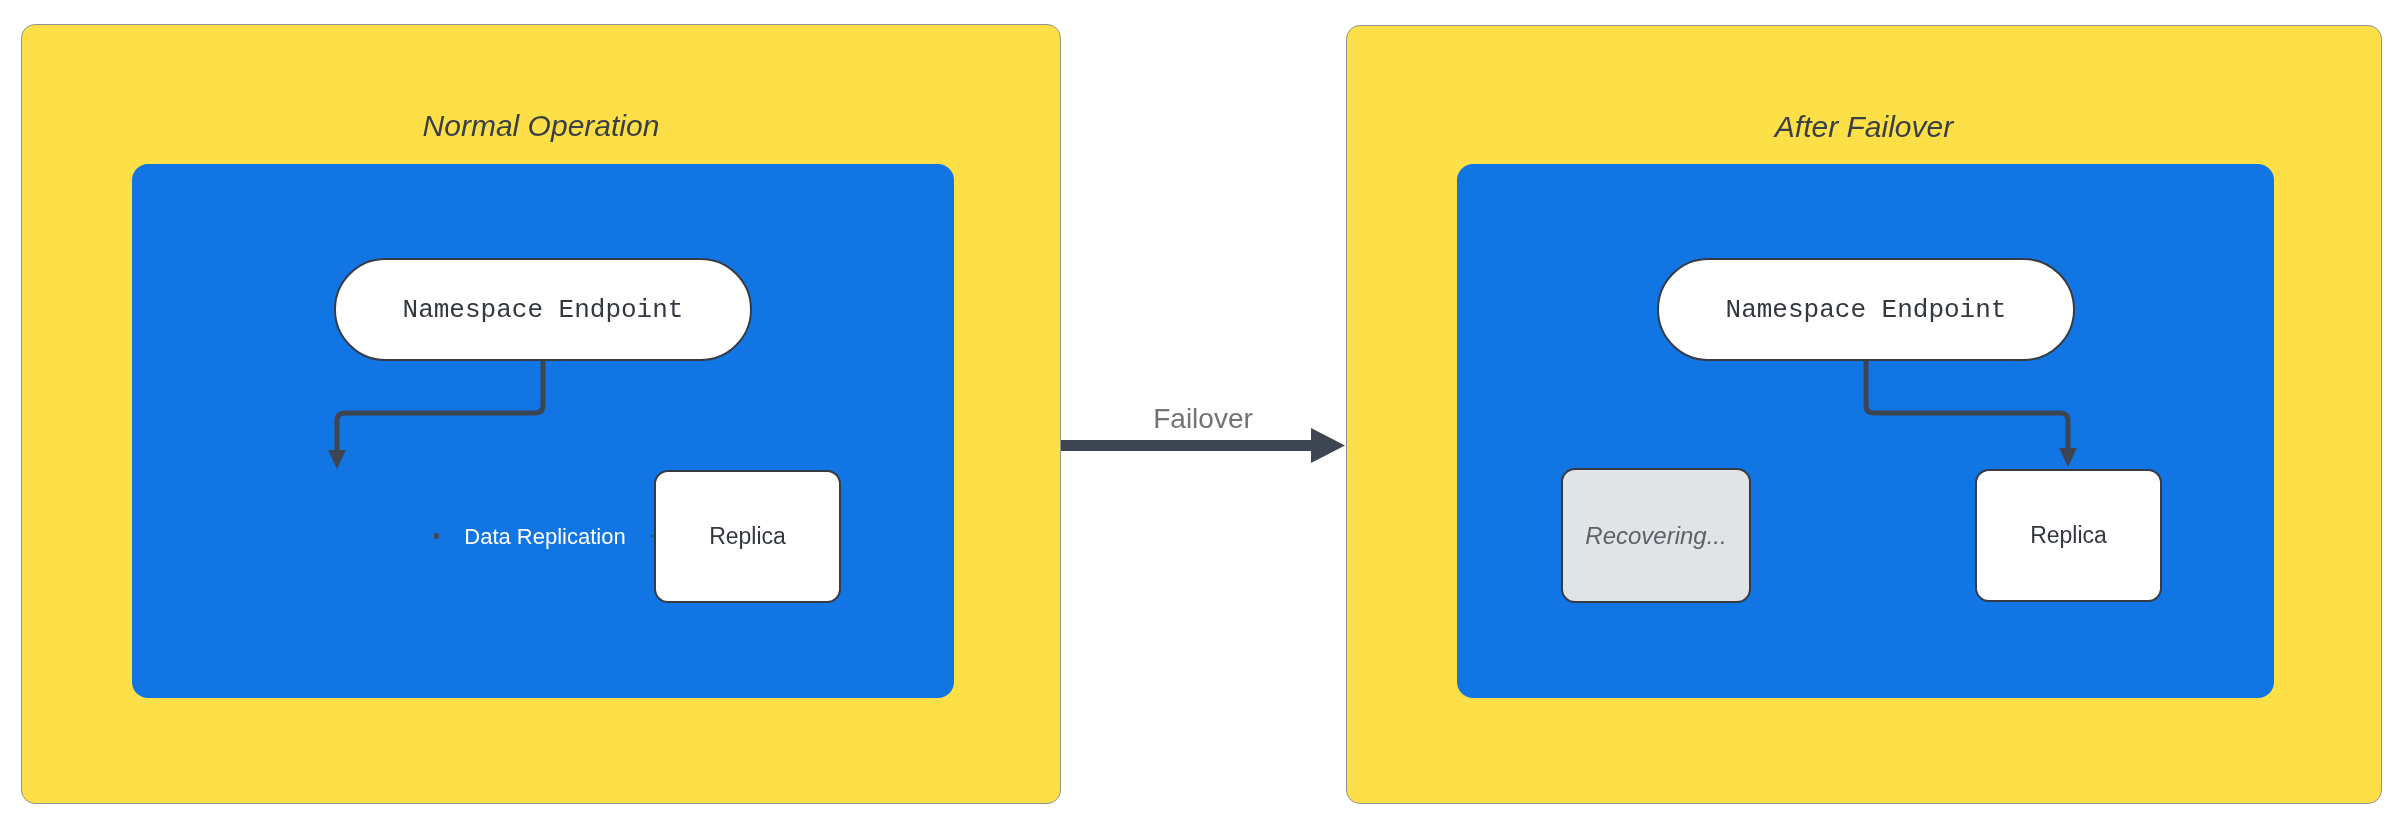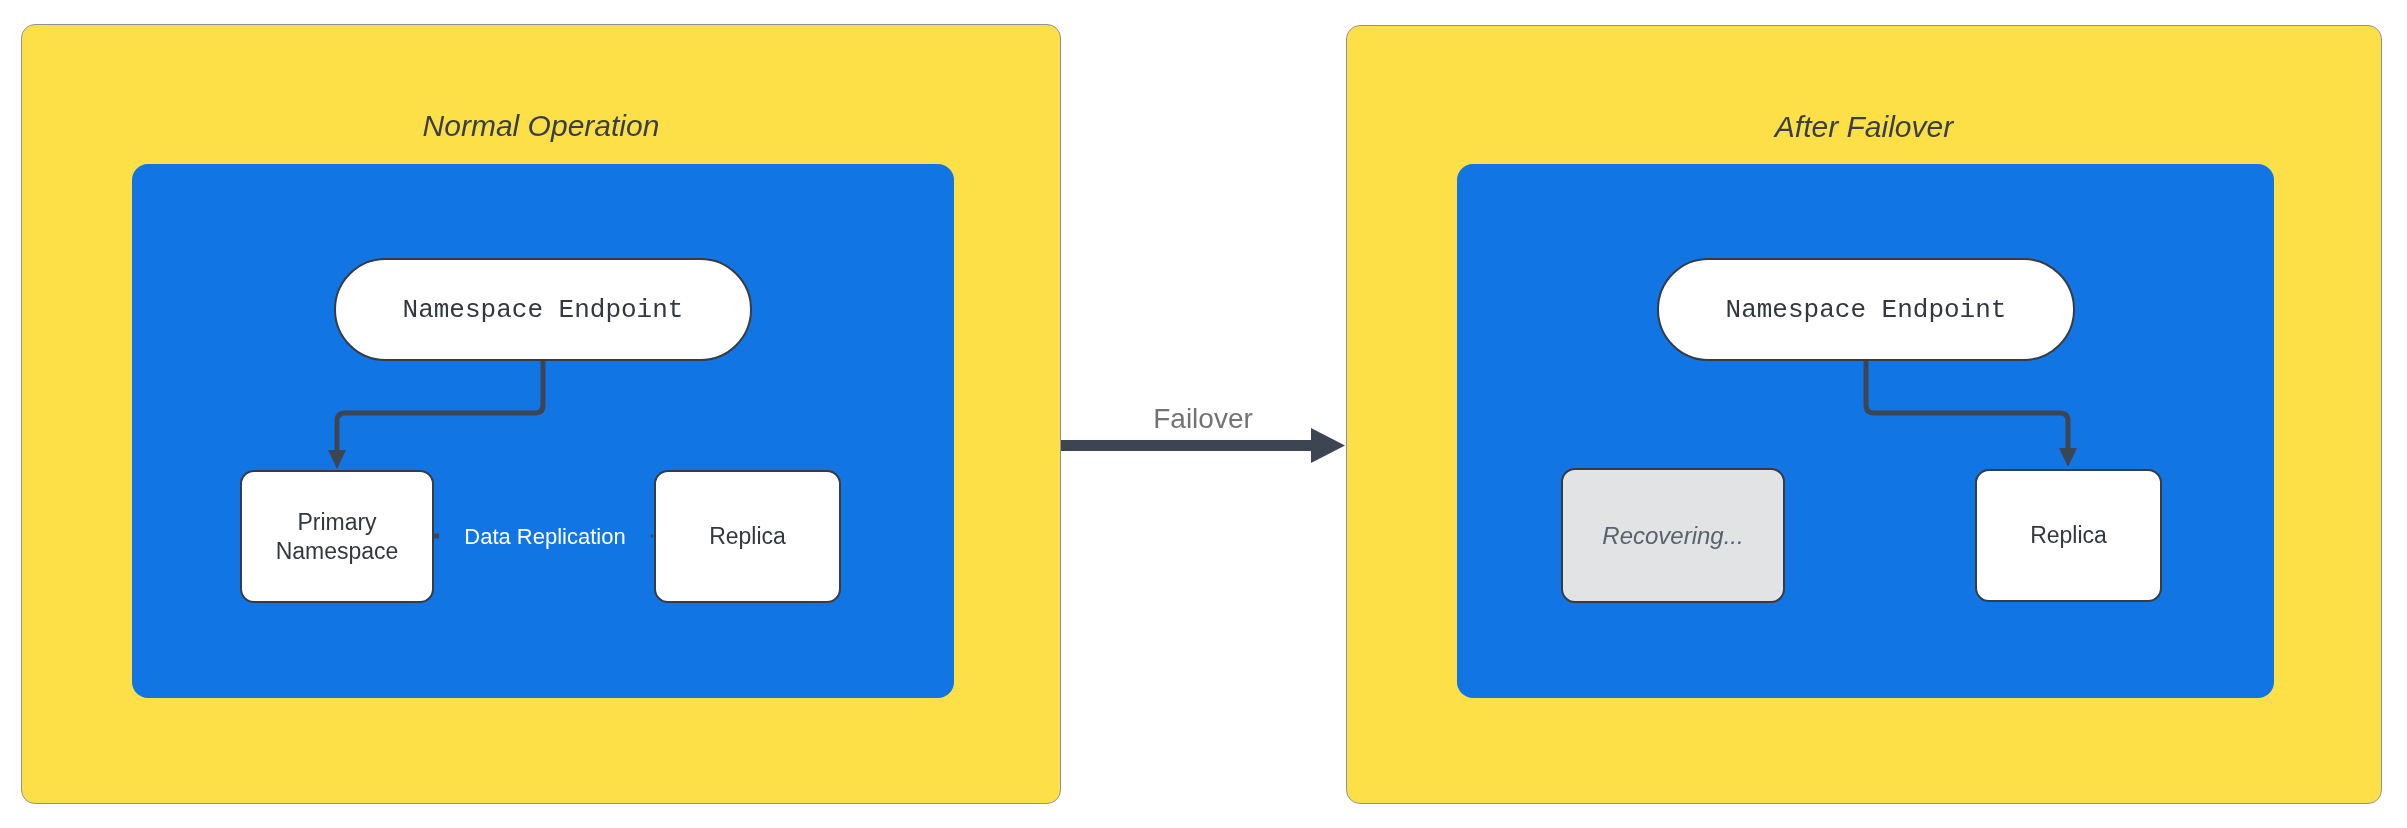--- a/index.html
+++ b/index.html
@@ -75,21 +75,21 @@
     justify-content: center;
     text-align: center;
     font-size: 23px;
     line-height: 1.25;
     color: #33383F;
     box-sizing: border-box;
   }
   .node-primary       { left: 108px; top: 306px; width: 194px; height: 133px; }
   .node-replica-left  { left: 522px; top: 306px; width: 187px; height: 133px; }
   .node-recovering {
-    left: 104px; top: 304px; width: 224px; height: 135px;
+    left: 104px; top: 304px; width: 190px; height: 135px;
     background: #E2E3E5;
     color: #5A626C;
     font-style: italic;
     font-size: 24px;
   }
   .node-replica-right { left: 518px; top: 305px; width: 187px; height: 133px; }
   .replication-label {
     position: absolute;
     left: 307px;
     top: 356px;
@@ -142,23 +142,20 @@
         <polygon points="196,286 214,286 205,305" fill="#3E4552"></polygon>
 
         <line x1="302" y1="372" x2="506" y2="372" stroke="#3E4552" stroke-width="5"></line>
         <polygon points="506,363 506,381 522,372" fill="#3E4552"></polygon>
       </svg>
 
       <div class="pill pill-left">
         <span>Namespace Endpoint</span>
       </div>
 
-      <div class="node node-primary">
-        <span>Primary Namespace</span>
-      </div>
 
       <div class="node node-replica-left">
         <span>Replica</span>
       </div>
 
       <div class="replication-label">Data Replication</div>
     </div>
   </section>
 
   <div class="failover-group">

